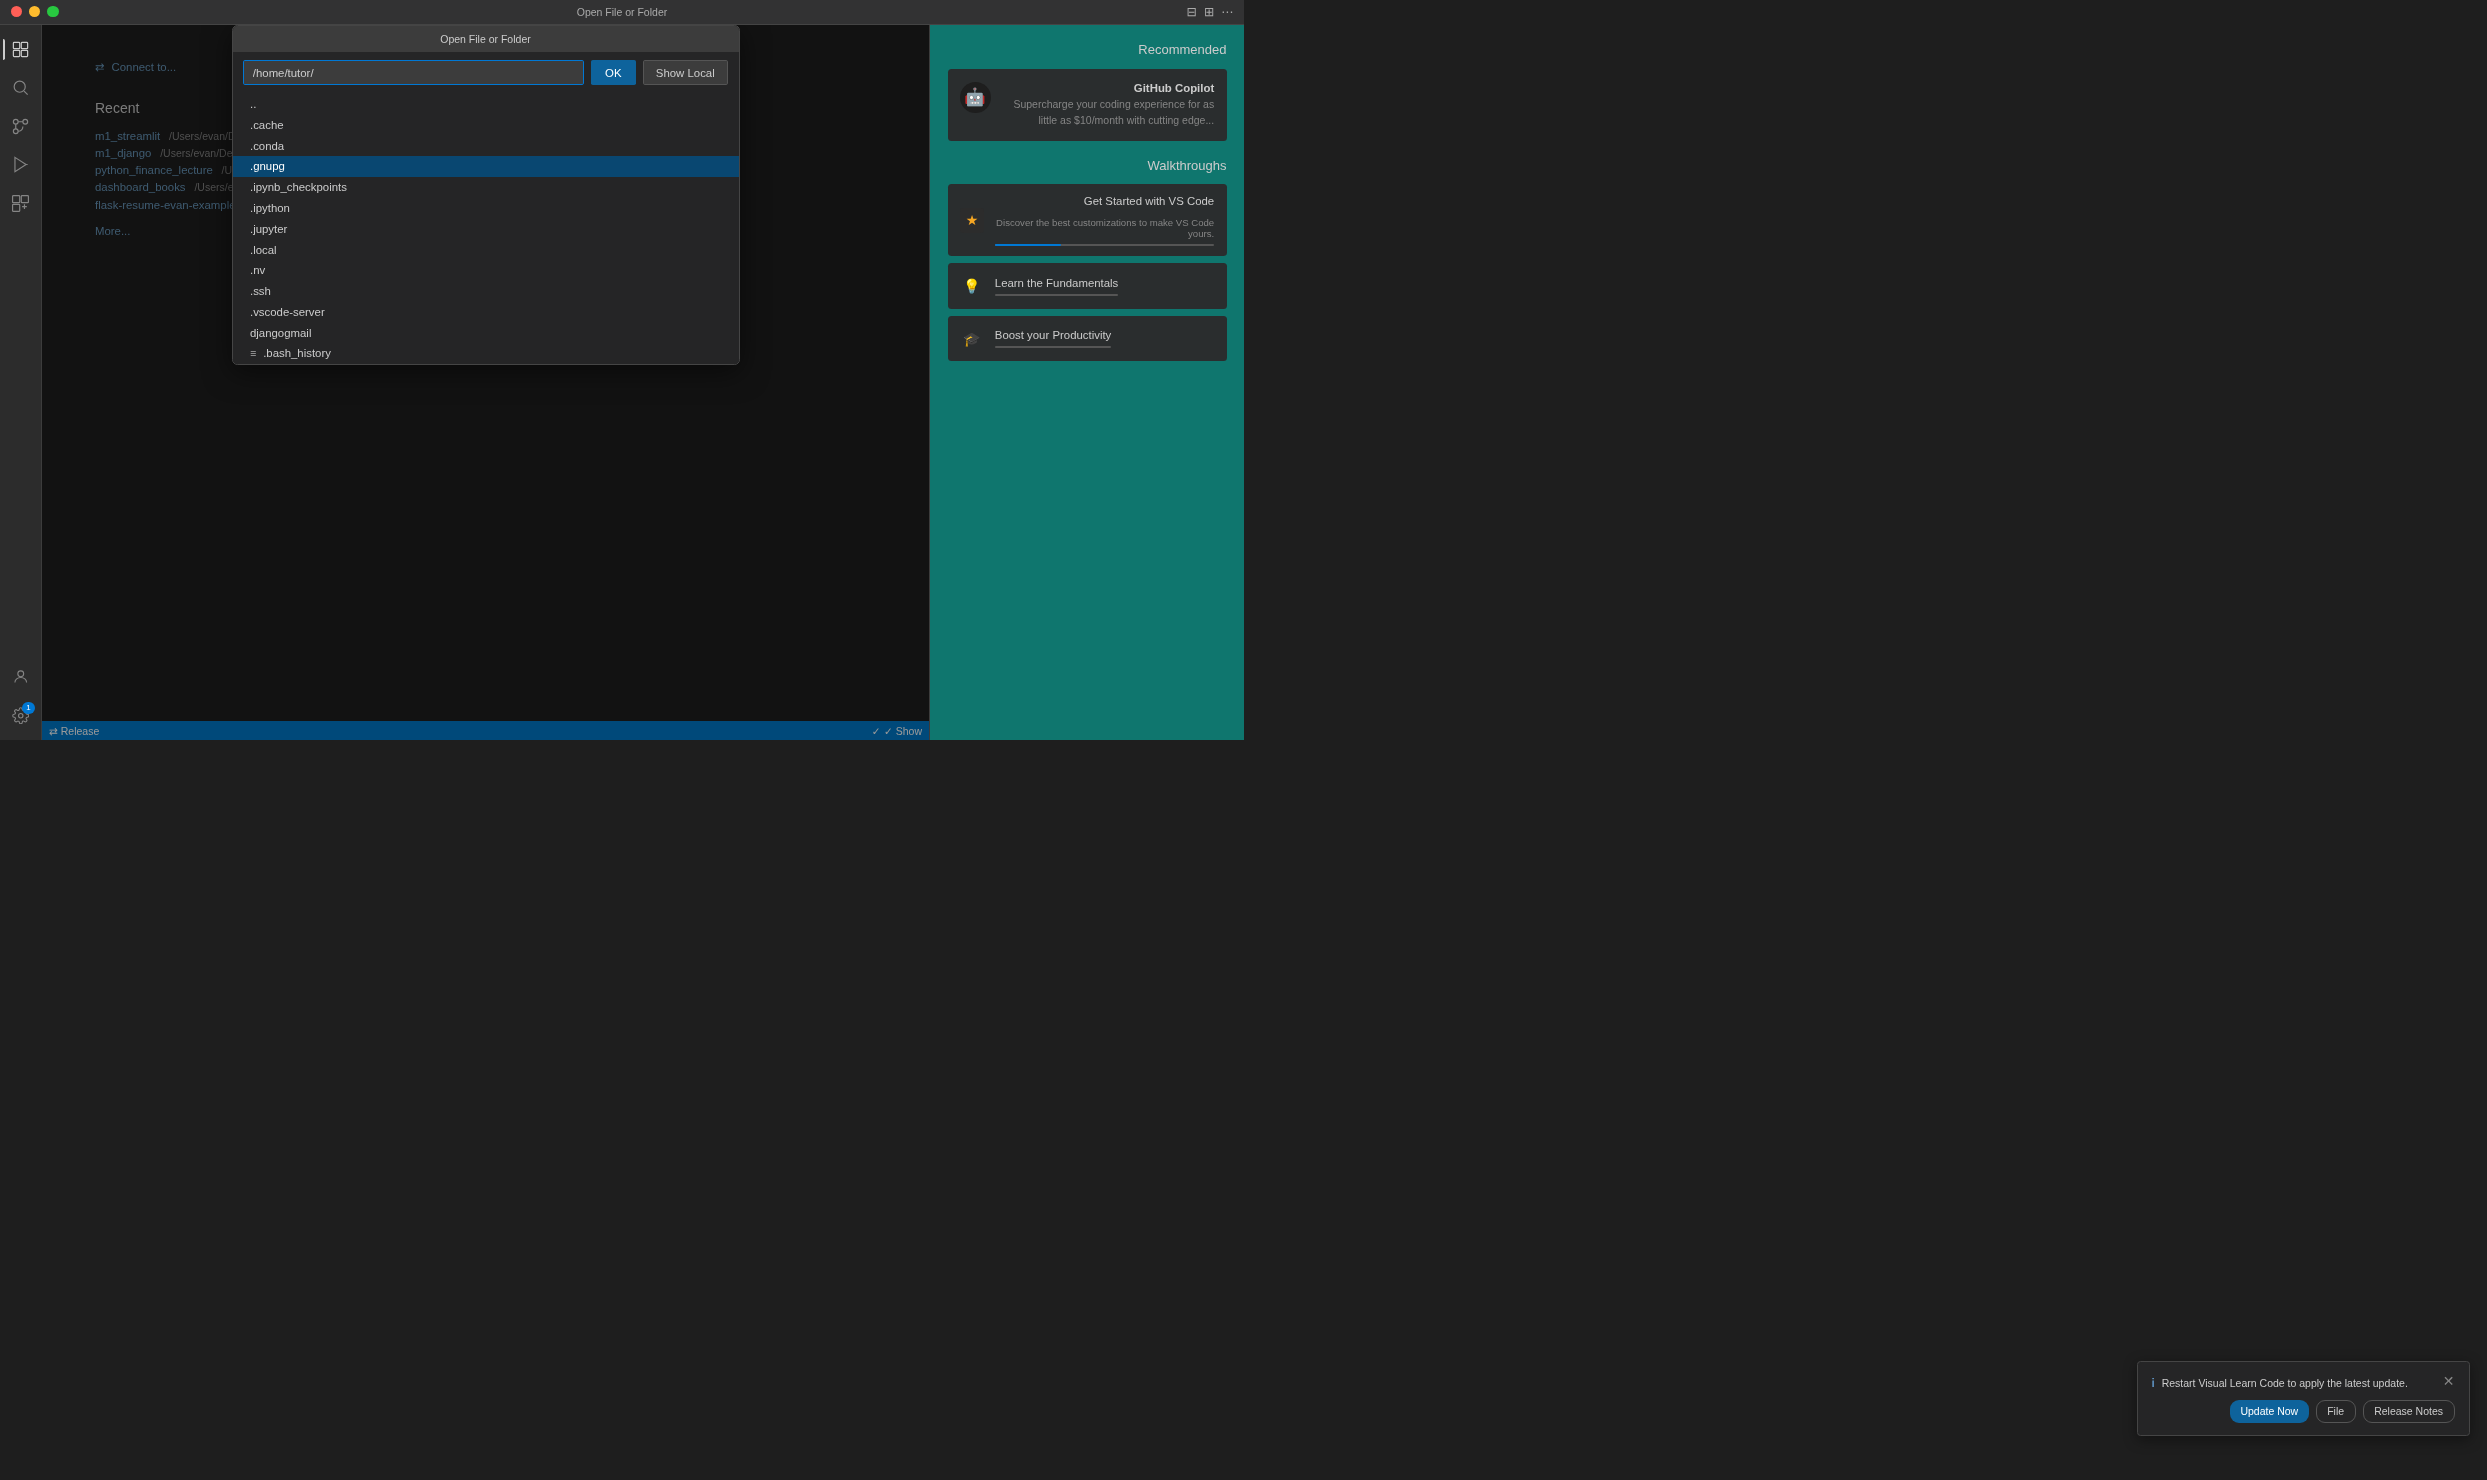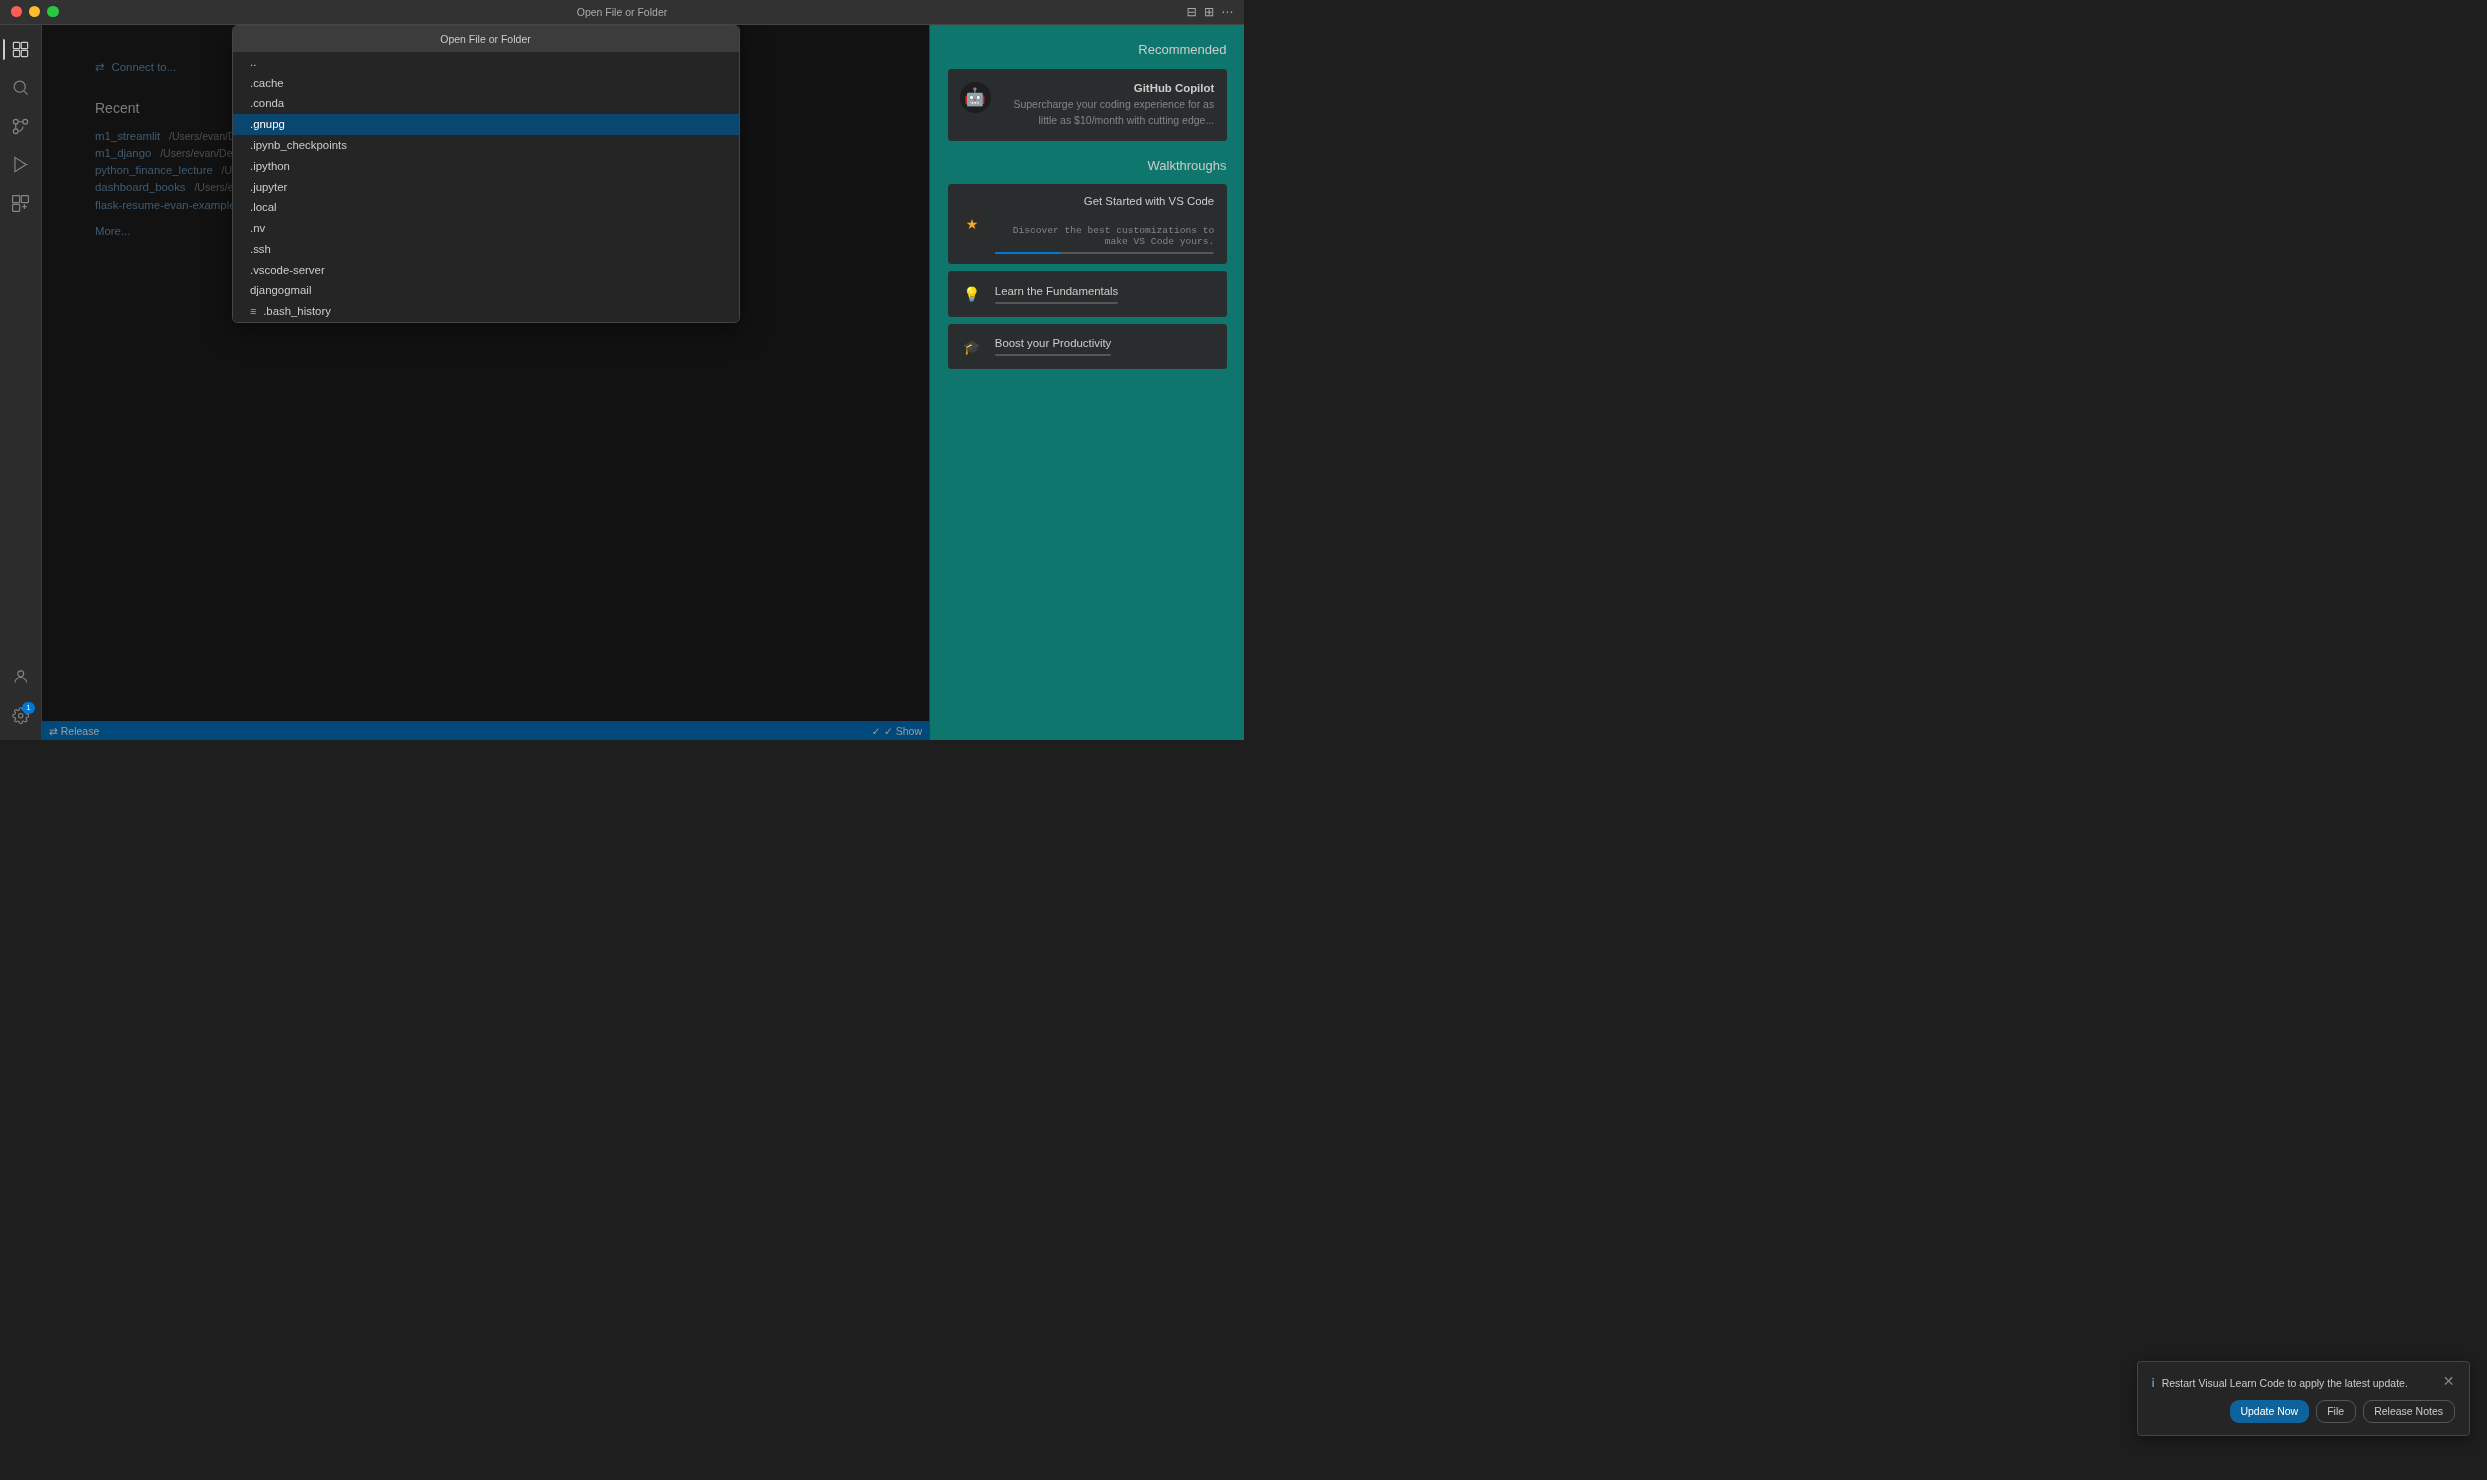--- a/index.html
+++ b/index.html
@@ -589,20 +589,25 @@
           <span class="recent-name">flask-resume-evan-examples</span>
           <span class="recent-path">/Users/evan/Des...</span>
         </div>
       </div>
       <span class="more-link">More...</span>
     </div>
 
     <div class="dialog-overlay">
       <div class="dialog">
         <div class="dialog-title-bar">Open File or Folder</div>
+        <div class="dialog-input-row">
+          <input class="dialog-input" type="text" value="/home/tutor/" style="">
+          <button class="dialog-ok-btn">OK</button>
+          <button class="dialog-show-local-btn">Show Local</button>
+        </div>
         <div class="file-list">
 
           <div class="file-item">
               <span>..</span>
             </div>
           <div class="file-item">
               <span>.cache</span>
             </div>
           <div class="file-item">
               <span>.conda</span>
@@ -665,21 +670,21 @@
         <div class="rec-title">GitHub Copilot</div>
         <div class="rec-desc">Supercharge your coding experience for as little as $10/month with cutting edge...</div>
       </div>
     </div>
     <div class="walkthroughs-title">Walkthroughs</div>
 
     <div class="wt-item">
       <div class="wt-icon wt-star">★</div>
       <div>
         <div class="wt-label">Get Started with VS Code</div>
-        <div style="font-size:9.6px;color:#858585;margin-top:18px;font-family:Liberation Mono, monospace;">Discover the best customizations to make VS Code yours.</div>
+        <div style="font-size:9.6px;color:#858585;margin-top:10px;">Discover the best customizations to make VS Code yours.</div>
         <div class="wt-progress">
           <div class="wt-progress-fill" style="width:30%;"></div>
         </div>
       </div>
     </div>
 
     <div class="wt-item">
       <div class="wt-icon wt-bulb">💡</div>
       <div>
         <div class="wt-label">Learn the Fundamentals</div>

